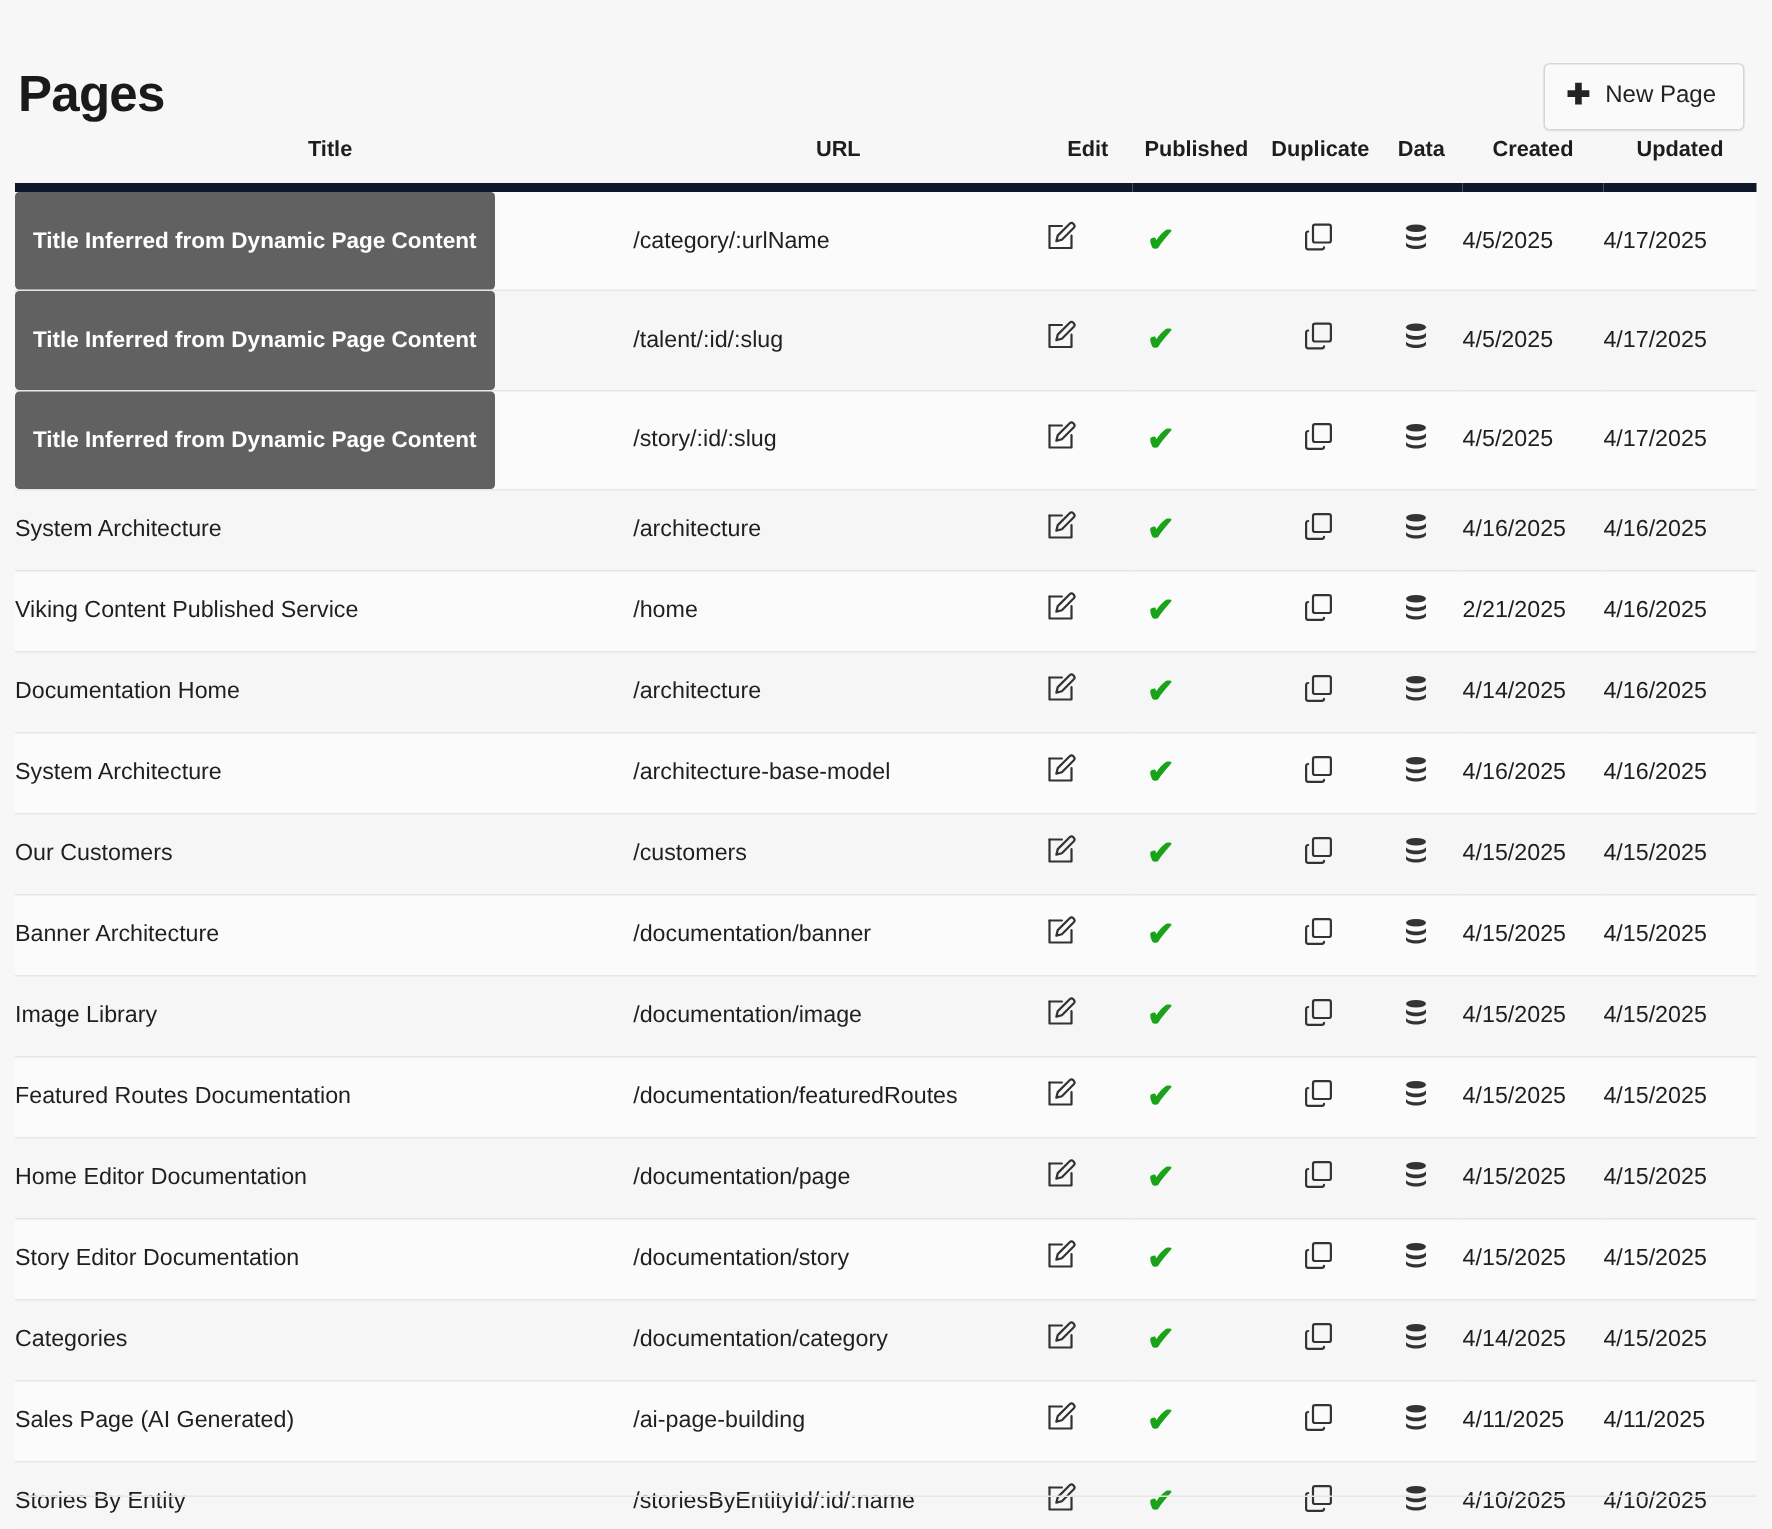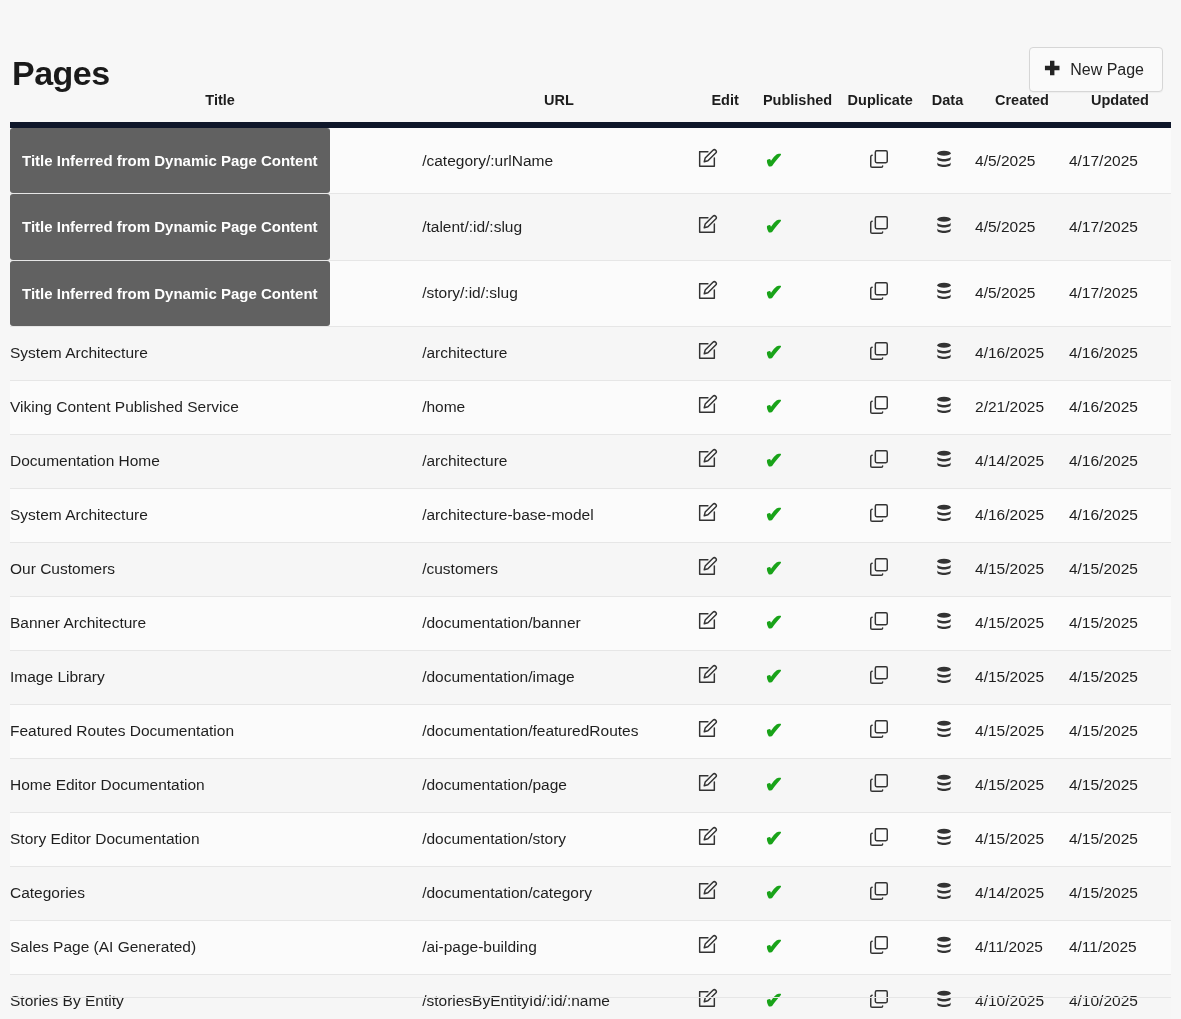--- a/index.html
+++ b/index.html
@@ -16,21 +16,21 @@
   }
   .page {
     width: 1181px;
     height: 1019px;
     position: relative;
     background: #f7f7f7;
     box-sizing: border-box;
   }
   .header {
     display: flex;
-    align-items: flex-end;
+    align-items: center;
     justify-content: space-between;
     padding: 28px 10px 0 12px;
     height: 92px;
     box-sizing: border-box;
   }
   .page-title {
     font-size: 34px;
     font-weight: bold;
     letter-spacing: -0.5px;
     color: #1a1a1a;

